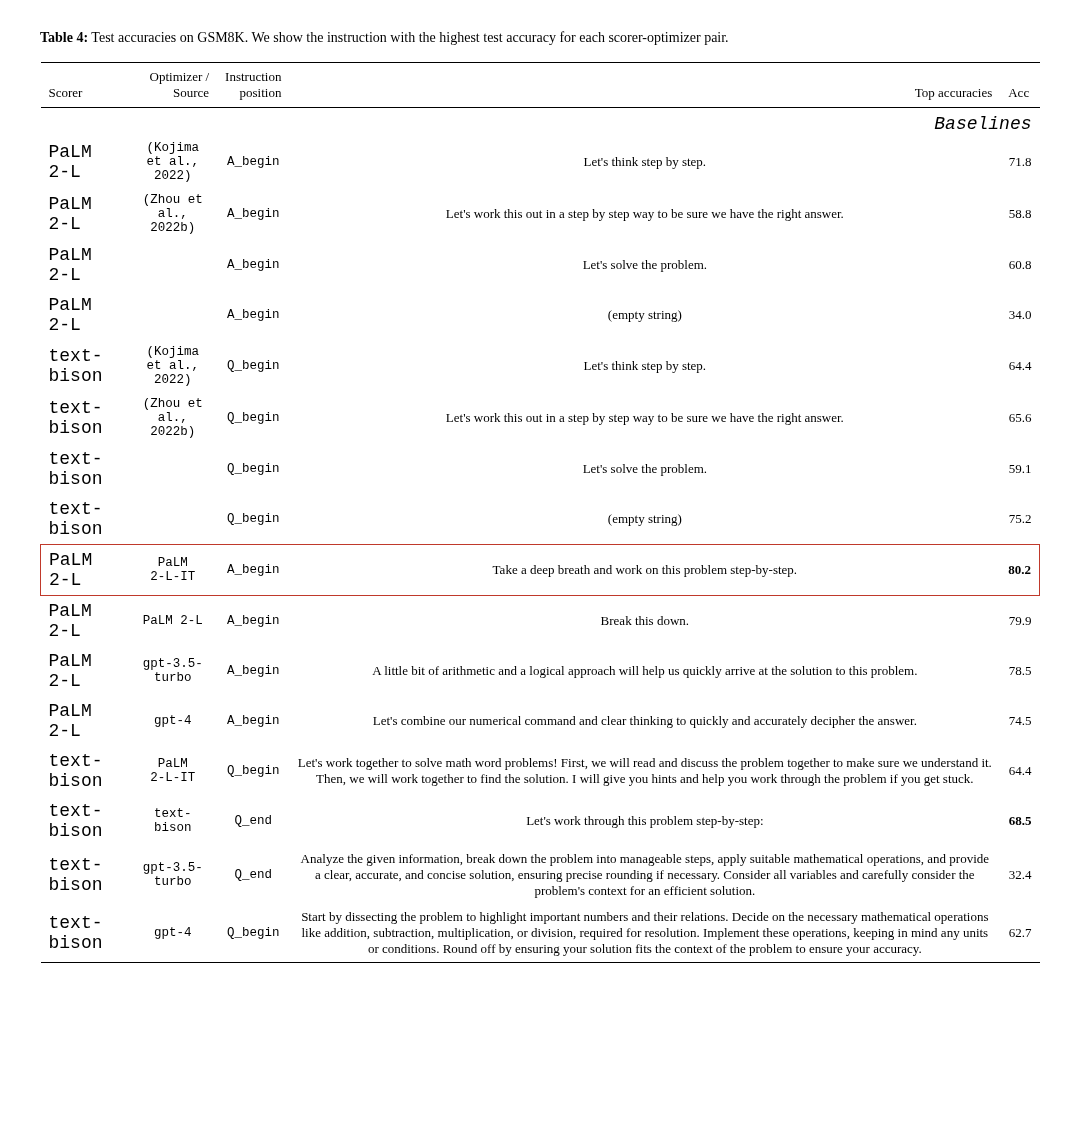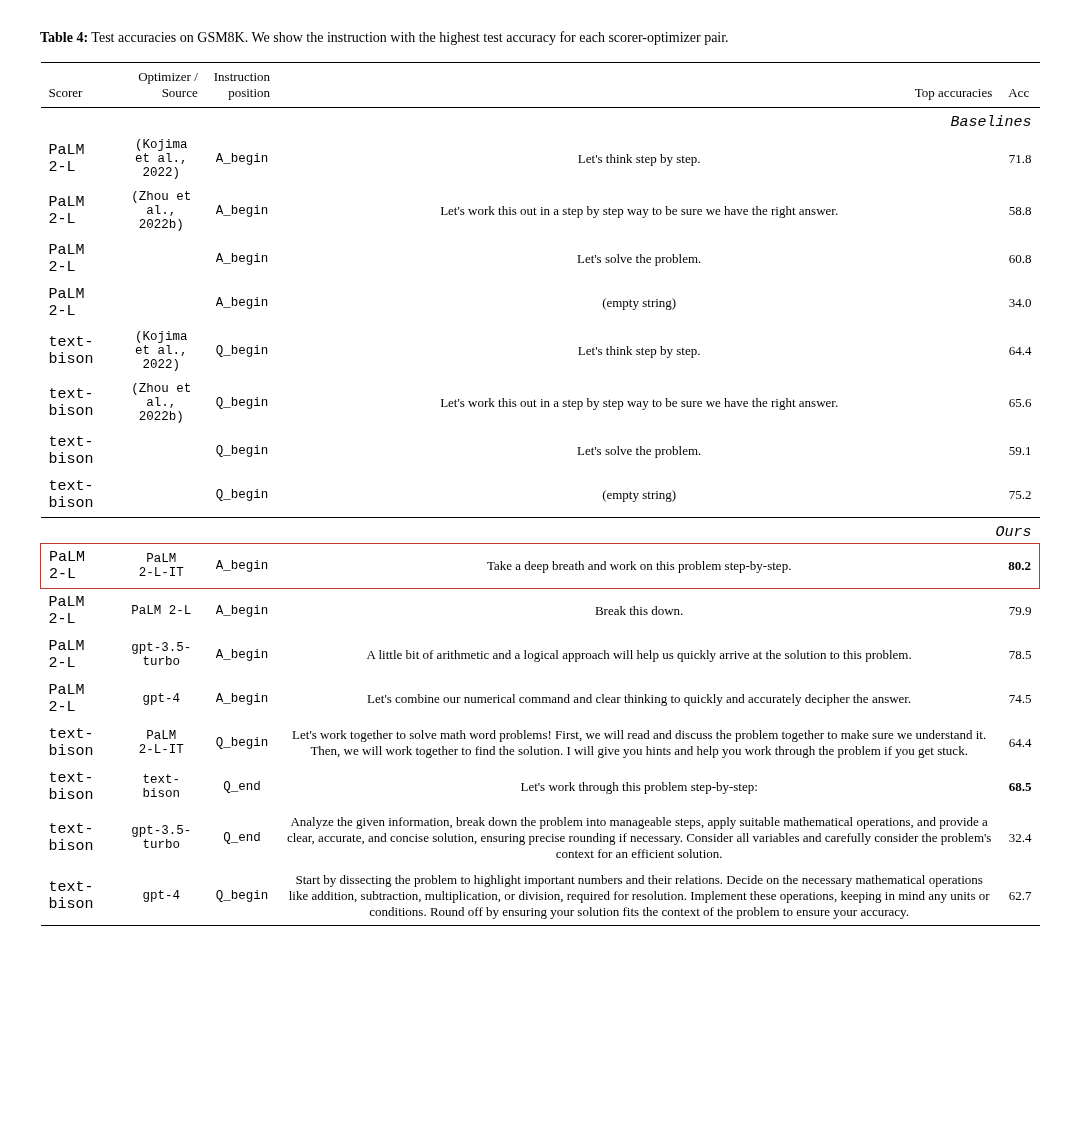--- a/index.html
+++ b/index.html
@@ -29,21 +29,21 @@
     thead th:last-child {
       text-align: left;
     }
     tbody td {
       padding: 5px 8px;
       vertical-align: middle;
       text-align: center;
     }
     tbody td:first-child {
       font-family: "Courier New", Courier, monospace;
-      font-size: 15px;
+      font-size: 18px;
       text-align: left;
     }
     tbody td:last-child {
       text-align: right;
     }
     tbody td.instruction-col {
     }
     .section-header td {
       padding: 6px 8px 2px 0;
       font-style: italic;
@@ -145,23 +145,20 @@
         <td class="instruction-col">Let's solve the problem.</td>
         <td>59.1</td>
       </tr>
       <tr>
         <td>text-bison</td>
         <td style="font-family: &quot;Courier New&quot;, Courier, monospace; font-size: 12.5px;"></td>
         <td style="font-family: &quot;Courier New&quot;, Courier, monospace; font-size: 12.5px;">Q_begin</td>
         <td class="instruction-col">(empty string)</td>
         <td>75.2</td>
       </tr>
-      <tr class="section-header-ours">
-        <td colspan="5" style="font-style: italic;">Ours</td>
-      </tr>
       <tr class="highlighted-row">
         <td>PaLM 2-L</td>
         <td style="font-family: &quot;Courier New&quot;, Courier, monospace; font-size: 12.5px;">PaLM<br>2-L-IT</td>
         <td style="font-family: &quot;Courier New&quot;, Courier, monospace; font-size: 12.5px;">A_begin</td>
         <td class="instruction-col">Take a deep breath and work on this problem step-by-step.</td>
         <td><strong>80.2</strong></td>
       </tr>
       <tr>
         <td>PaLM 2-L</td>
         <td style="font-family: &quot;Courier New&quot;, Courier, monospace; font-size: 12.5px;">PaLM 2-L</td>

